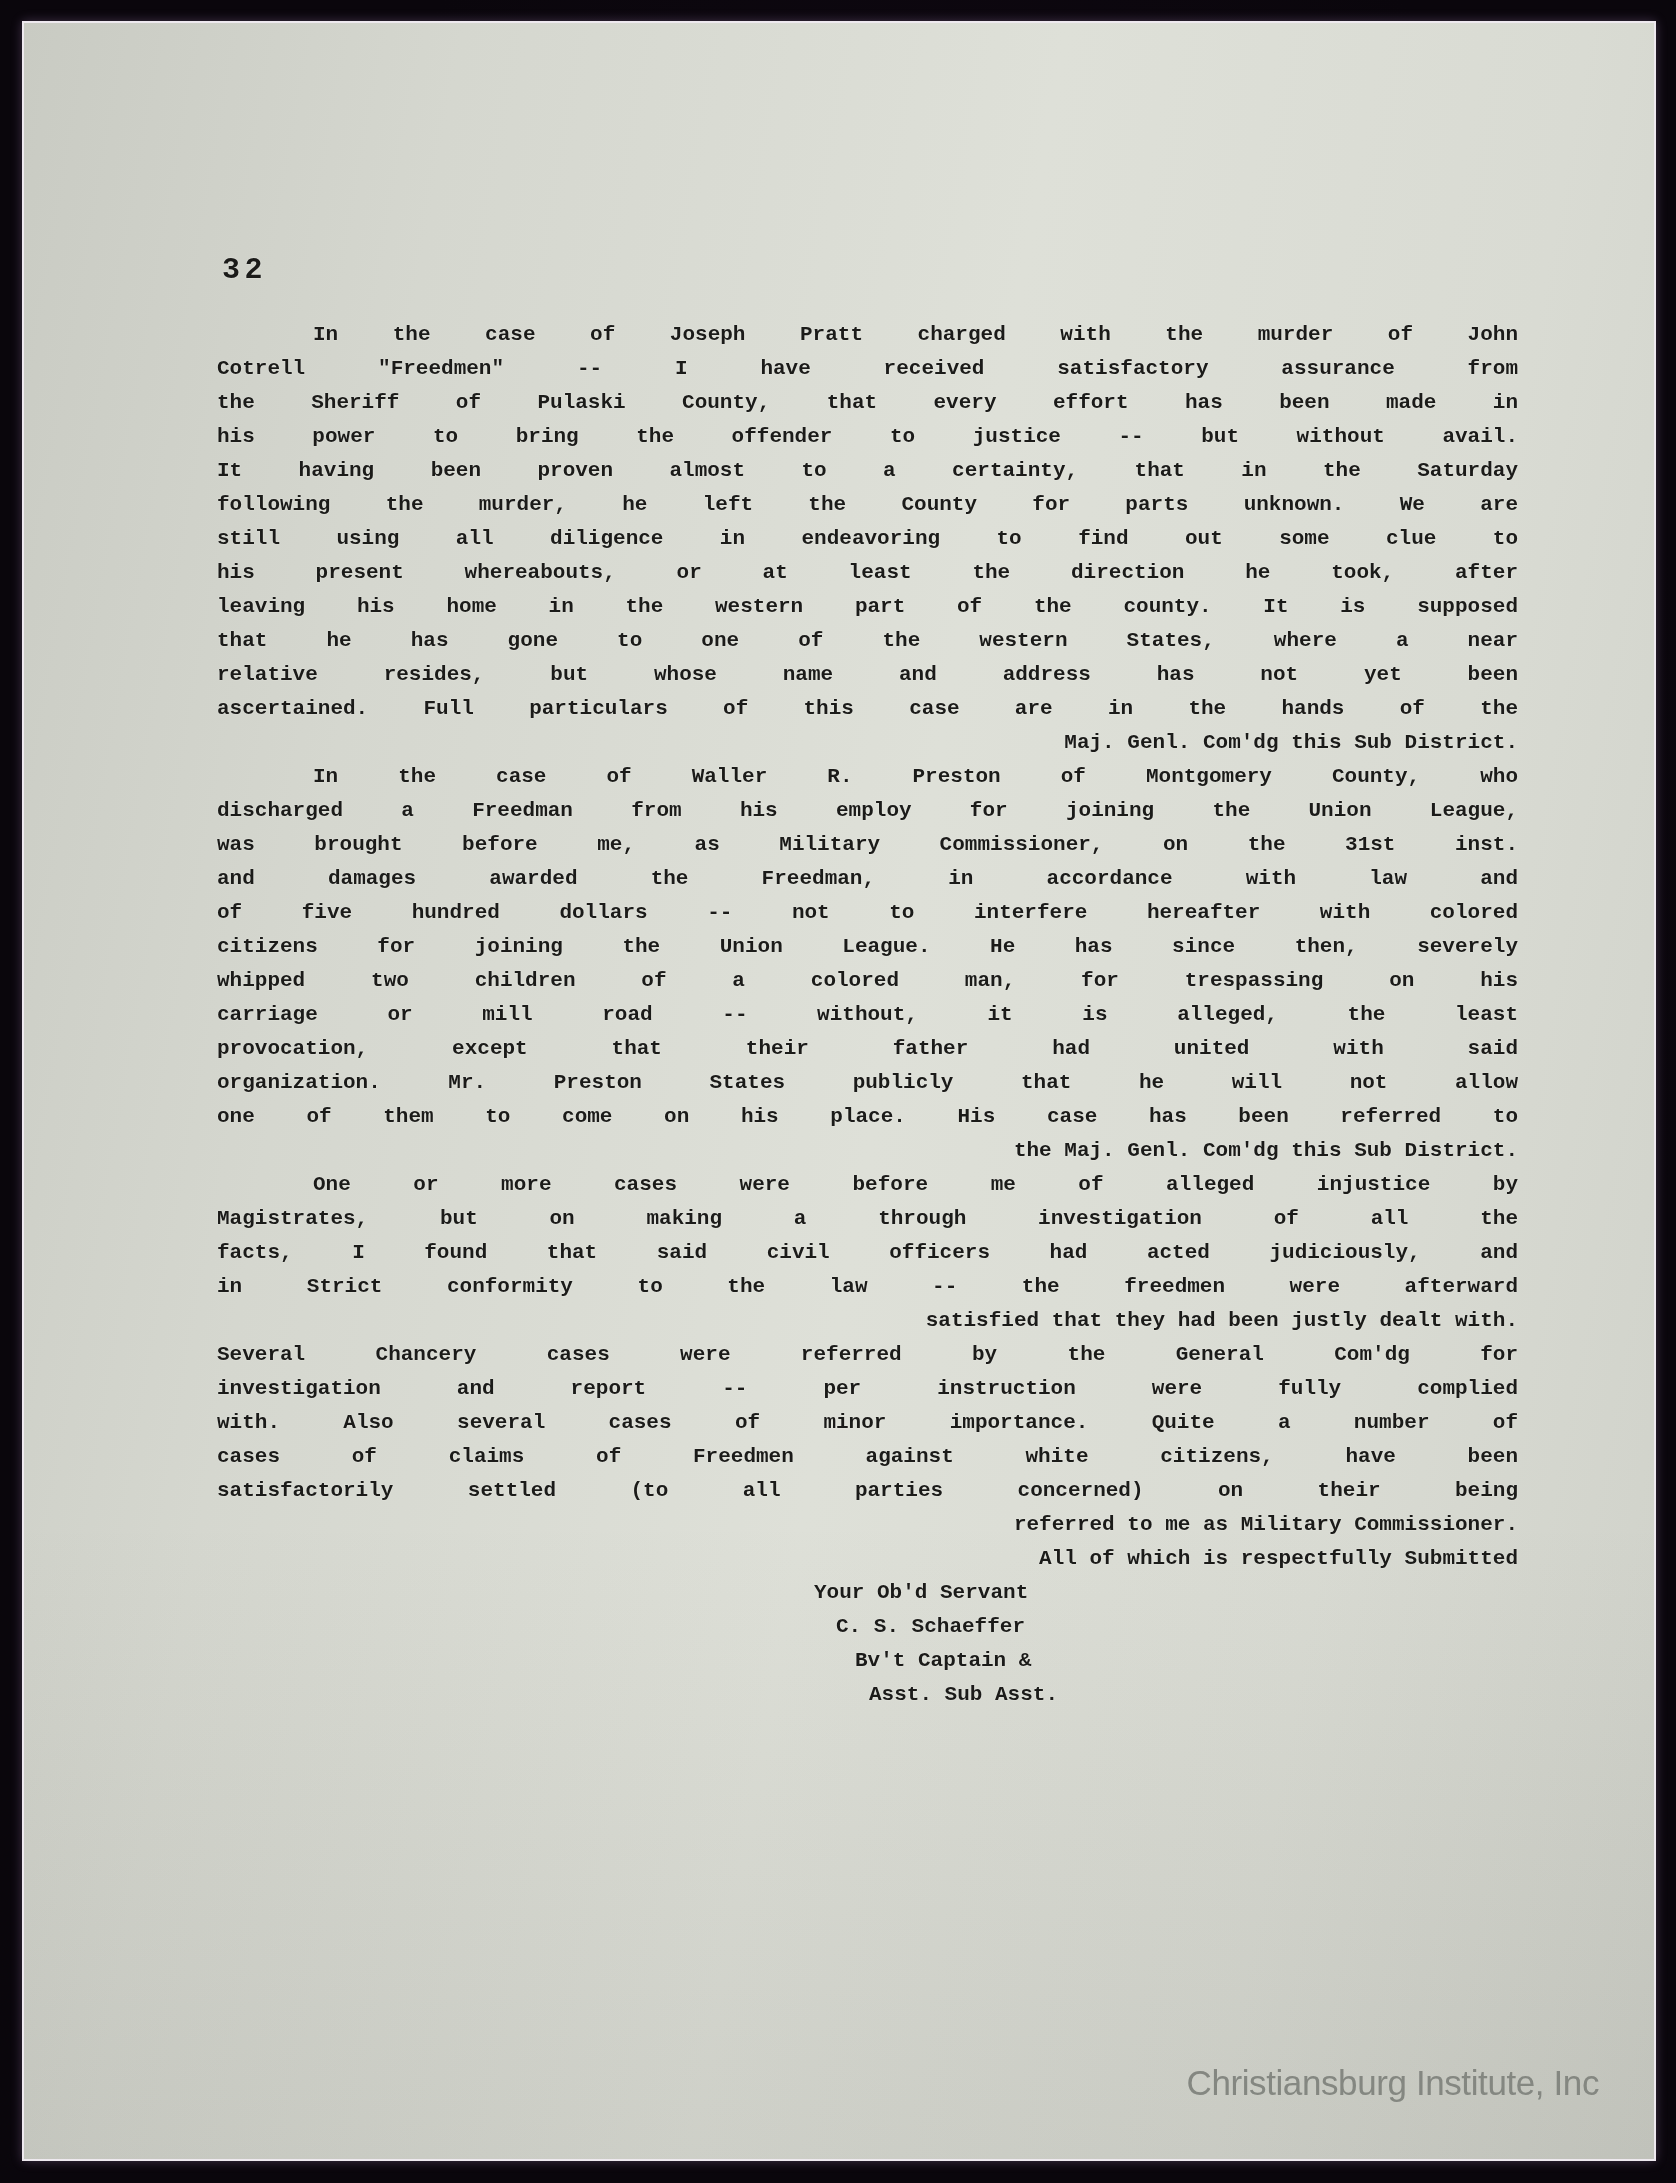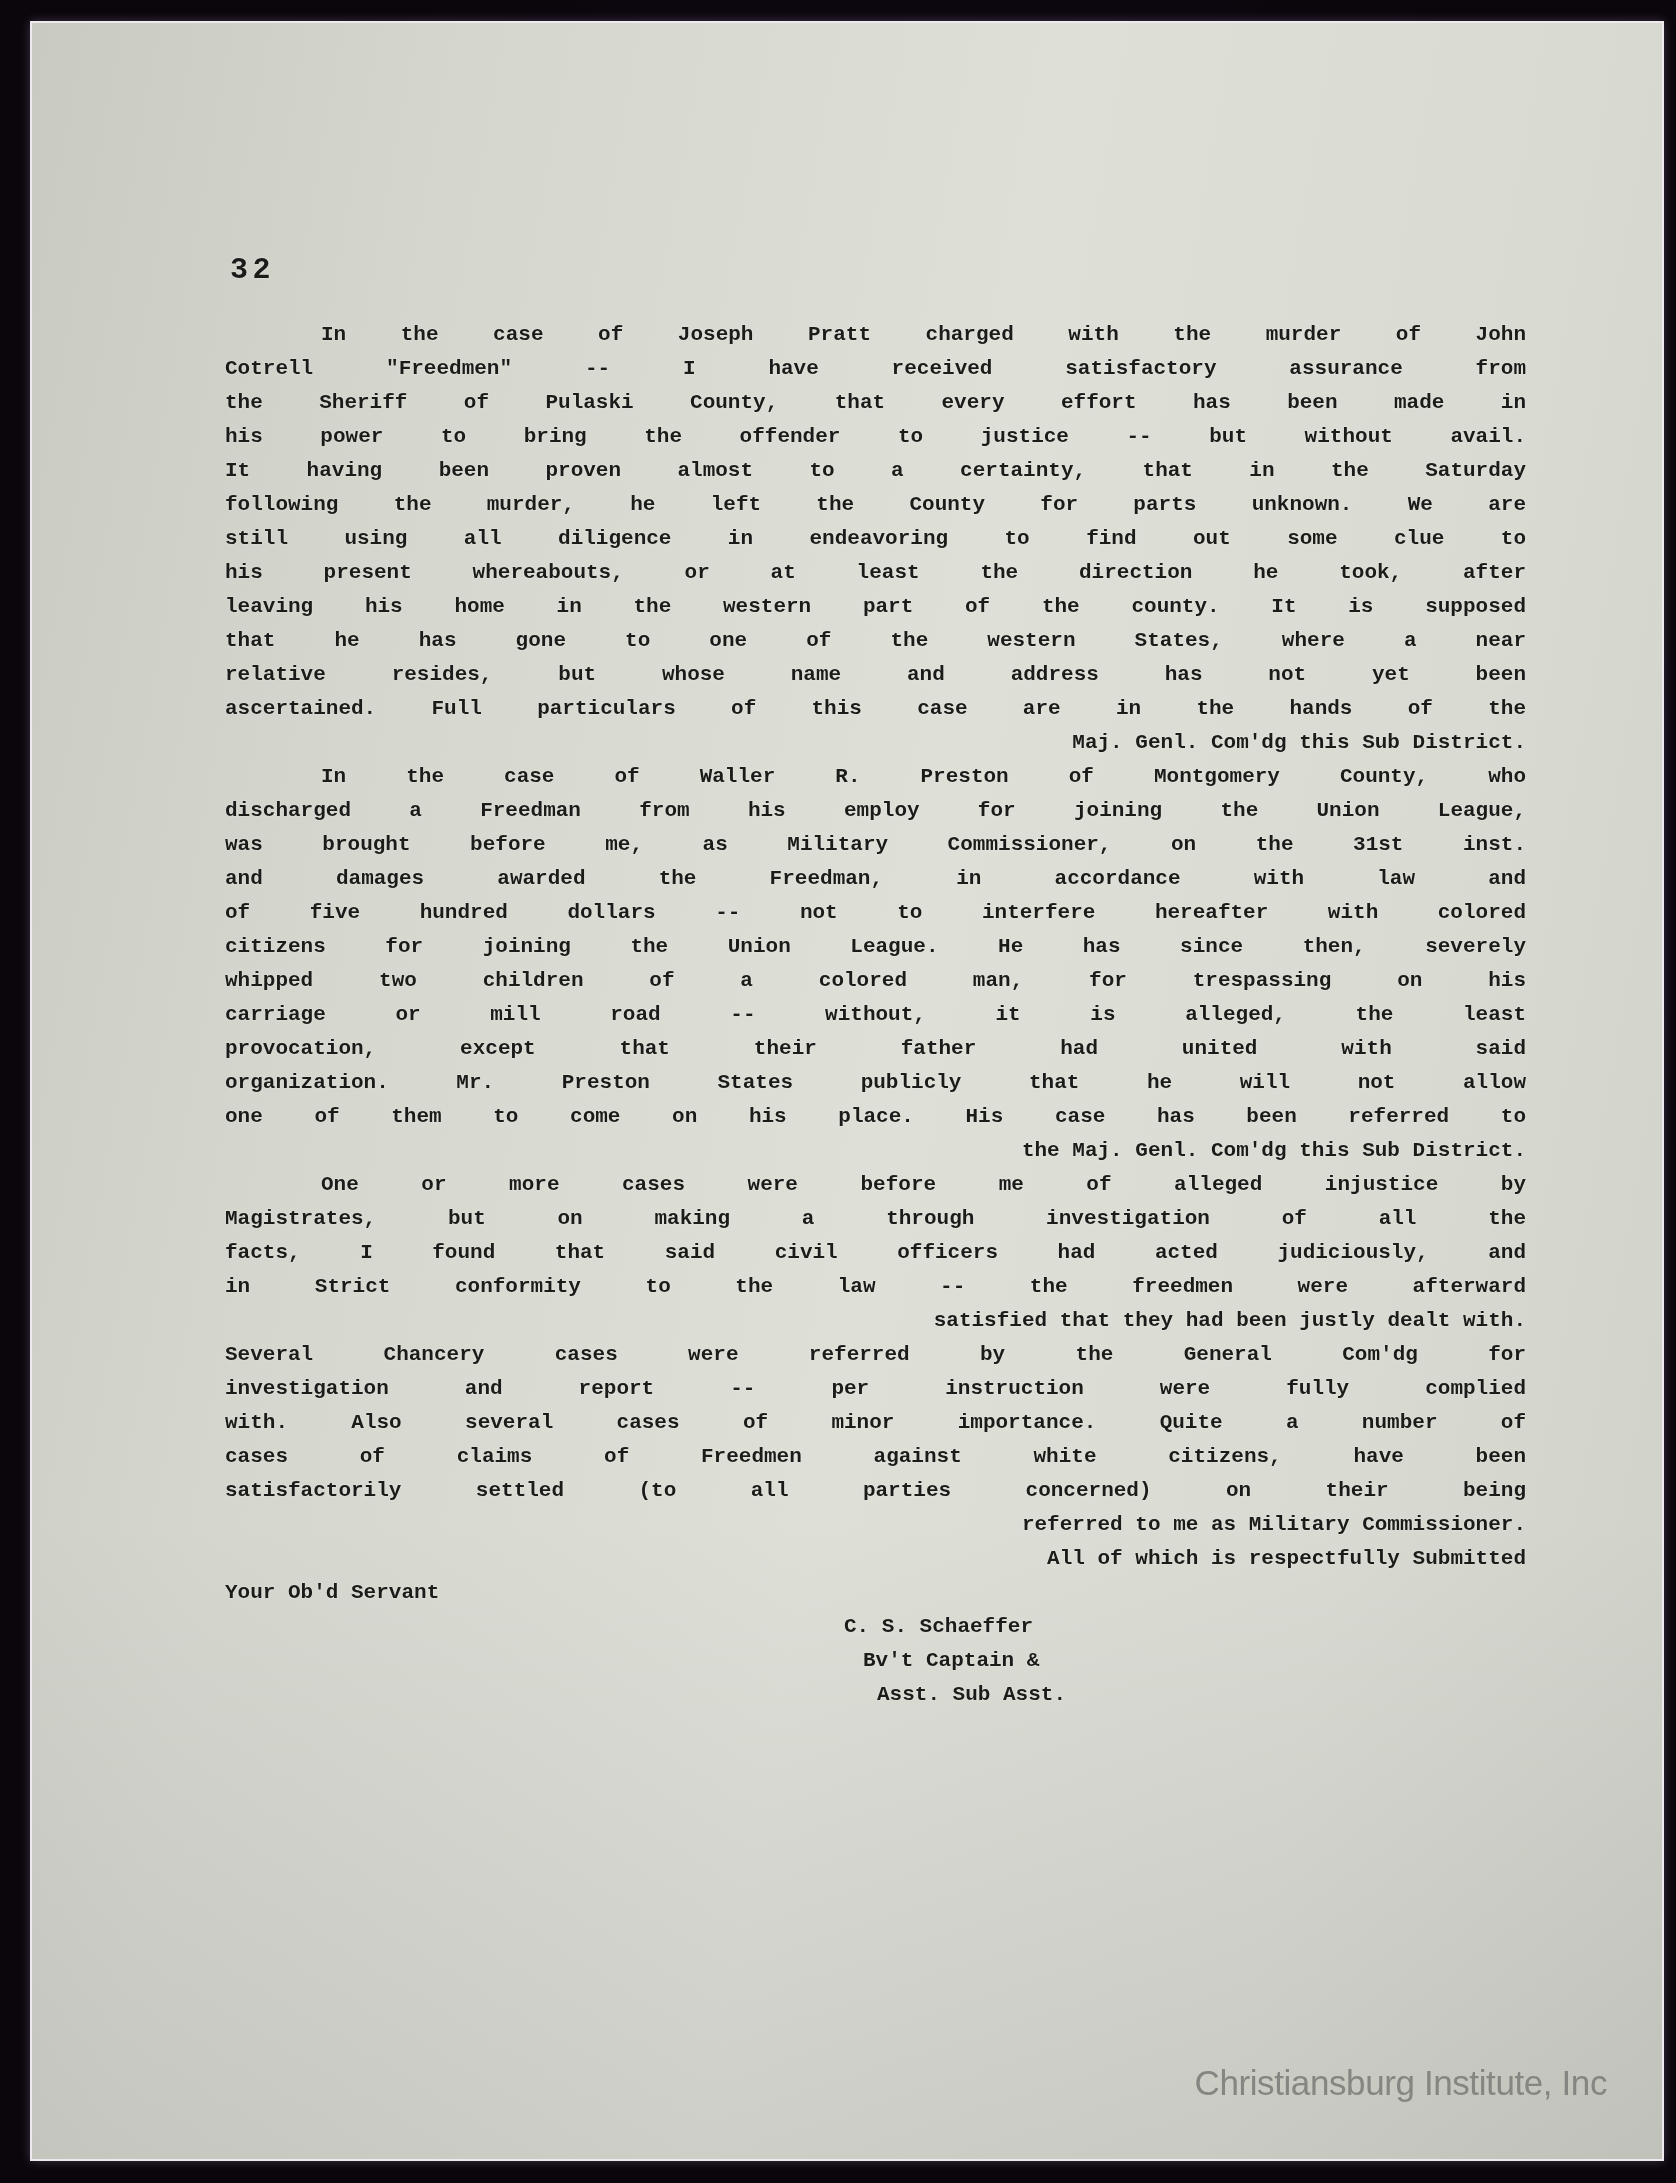--- a/index.html
+++ b/index.html
@@ -14,21 +14,21 @@
   .scan {
     position: relative;
     width: 1677px;
     height: 2183px;
     background:
       radial-gradient(ellipse at 55% 40%, rgba(40,20,45,.35), rgba(0,0,0,0) 60%),
       #0a060c;
   }
   .paper {
     position: absolute;
-    left: 30px;
+    left: 22px;
     top: 21.4px;
     width: 1630px;
     height: 2136px;
     border: 2.2px solid #eee9ef;
     box-shadow: 0 0 10.3px rgba(185,150,210,0.30);
     background:
       linear-gradient(180deg, rgba(0,0,0,0) 70%, rgba(60,60,55,0.10) 100%),
       linear-gradient(100deg, #c9cbc3 0%, #d5d7cf 22%, #dee0d8 52%, #d9dbd3 78%, #cfd1c9 100%);
   }
   .page-number {
@@ -118,21 +118,21 @@
         <div class="line just">in Strict conformity to the law -- the freedmen were afterward</div>
         <div class="line">satisfied that they had been justly dealt with.</div>
         <div class="line just">Several Chancery cases were referred by the General Com'dg for</div>
         <div class="line just">investigation and report -- per instruction were fully complied</div>
         <div class="line just">with.  Also several cases of minor importance.  Quite a number of</div>
         <div class="line just">cases of claims of Freedmen against white citizens, have been</div>
         <div class="line just">satisfactorily settled (to all parties concerned) on their being</div>
         <div class="line">referred to me as Military Commissioner.</div>
         <div class="line">All of which is respectfully Submitted</div>
         <div class="closing" id="closing-lines">
-          <div class="line" style="">Your Ob'd Servant</div>
+          <div class="line" style="margin-left: 597px;">Your Ob'd Servant</div>
           <div class="line" style="margin-left: 619px;">C. S. Schaeffer</div>
           <div class="line" style="margin-left: 638px;">Bv't Captain &amp;</div>
           <div class="line" style="margin-left: 652px;">Asst. Sub Asst.</div>
         </div>
     </div>
 
     <div class="watermark">Christiansburg Institute, Inc</div>
   </div>
 </div>
 

